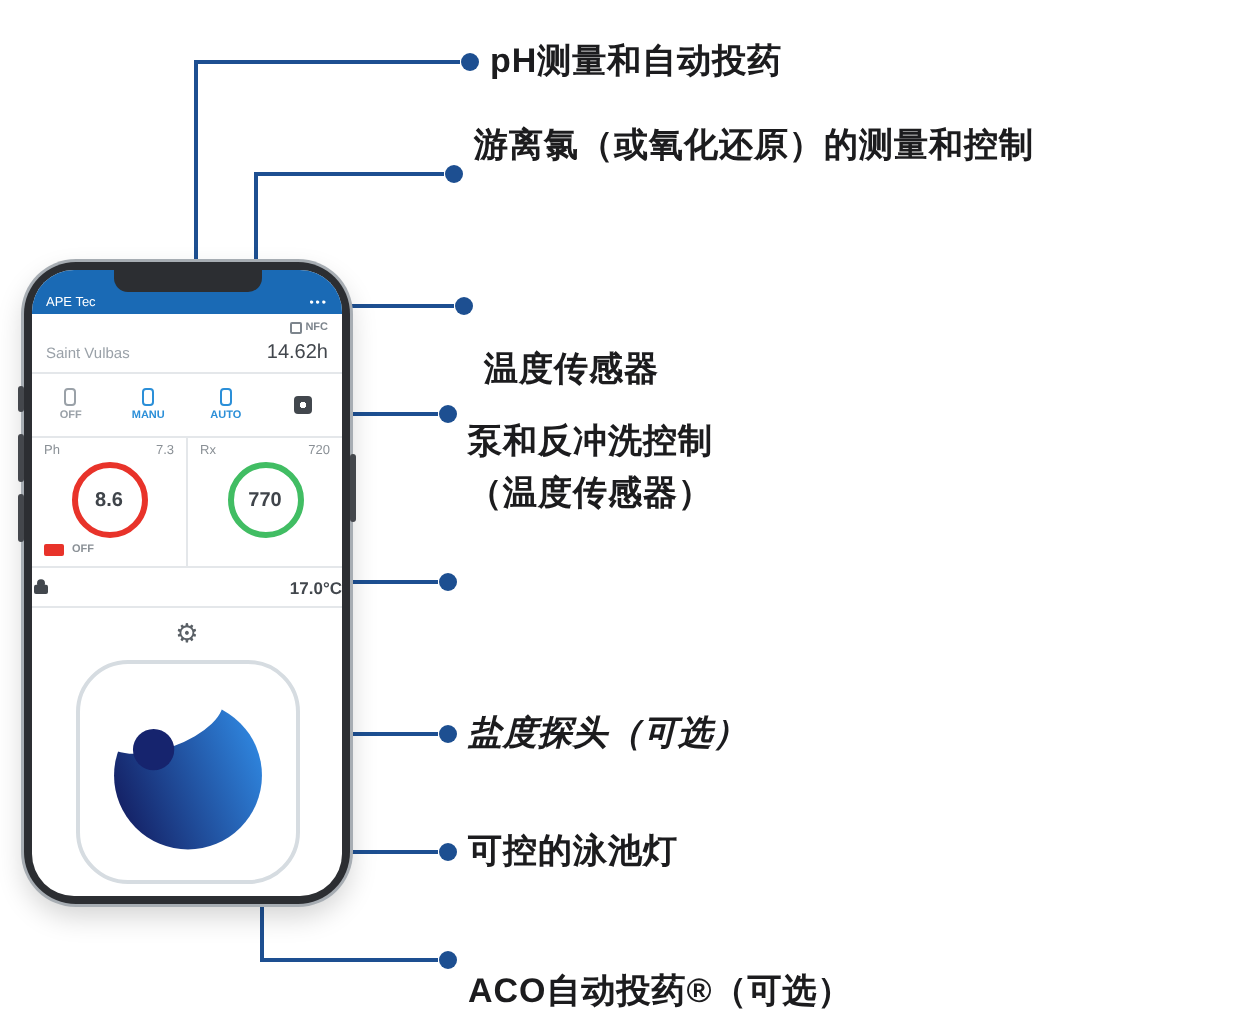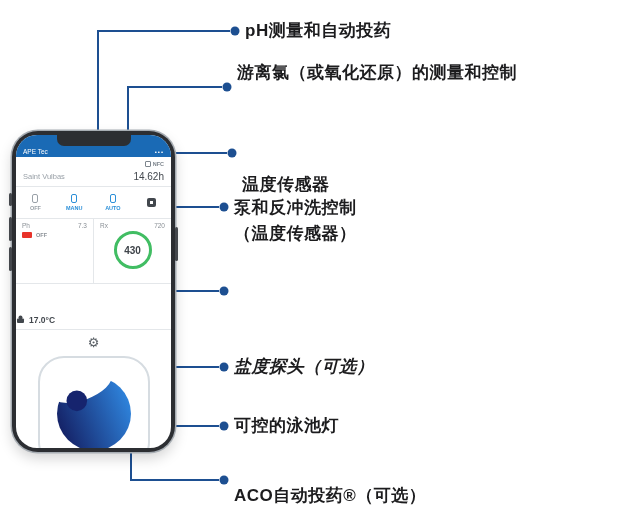--- a/index.html
+++ b/index.html
@@ -12,21 +12,21 @@
   .cl { fill:none; stroke:#1d4f91; stroke-width:2; }
   .cb { fill:#1d4f91; }
 
   
   .callout { position:absolute; color:#1c1c1e; font-size:17px; font-weight:600;
              line-height:26px; letter-spacing:.5px; white-space:nowrap; }
   .callout span { display:block;text-align:center; }
   .c1 { left:245px; top:18px; }
   .c2 { left:237px; top:60px; }
   .c3 { left:242px; top:140px;margin-top:32px; }
-  .c4 { left:234px; top:195px; }
+  .c4 { left:234px; top:208px; }
   .c5 { left:234px; top:278px; }
   .c6 { left:234px; top:354px;font-style:italic; }
   .c7 { left:234px; top:413px; }
   .c8 { left:234px; top:467px;margin-top:16px; }
 
   
   .phone { position:absolute; left:12px; top:131px; width:163px; height:321px;
            background:#2c2e32; border-radius:26px; padding:4px;
            box-shadow:0 0 0 1.5px #a7adb3, 0 6px 14px rgba(0,0,0,.18); }
   .side-btn { position:absolute; background:#44474c; border-radius:2px; }
@@ -69,22 +69,22 @@
   .ghead { display:flex; justify-content:space-between; font-size:6.5px; color:#8a9096; }
   .gcircle { width:38px; height:38px; border-radius:50%; margin:2px auto 0;
              display:flex; align-items:center; justify-content:center;
              font-size:10px; font-weight:bold; color:#3f444a; }
   .ph-ring { border:3.5px solid #e8332a; }
   .rx-ring { border:3.5px solid #41bd63; }
   .gfoot { display:flex; align-items:center; gap:4px; height:9px; margin-top:1px; }
   .alarm-badge { width:10px; height:6px; background:#e8332a; border-radius:1px; }
   .gstatus { font-size:5.5px; color:#8a9096; font-weight:bold; }
 
-  .temprow { display:flex; align-items:center; justify-content:flex-start; gap:4px;
-             height:20px; border-bottom:1px solid #e4e7ea;margin-top:26px; }
+  .temprow { display:flex; align-items:center; justify-content:space-between; gap:4px;
+             height:20px; border-bottom:1px solid #e4e7ea; }
   .tval { font-size:8.5px; font-weight:bold; color:#42474d; }
   .gearrow { display:flex; align-items:center; justify-content:center;
              height:24px; font-size:13px; color:#5a6066; }
   .logocard { width:112px; height:112px; margin:2px auto 0;
               border:2px solid #d6dce1; border-radius:26px;
               display:flex; align-items:center; justify-content:center; background:#fff; }
 </style>
 </head>
 <body>
 
@@ -150,32 +150,35 @@
           <span class="pump-ico"></span>
         </div>
       </div>
 
       <div class="gauges">
         <div class="gauge ph">
           <div class="ghead">
             <span>Ph</span>
             <span>7.3</span>
           </div>
+          <div class="gcircle ph-ring">
+            <span>8.6</span>
+          </div>
           <div class="gfoot">
             <span class="alarm-badge"></span>
             <span class="gstatus">OFF</span>
           </div>
         </div>
         <div class="gauge rx">
           <div class="ghead">
             <span>Rx</span>
             <span>720</span>
           </div>
           <div class="gcircle rx-ring">
-            <span>430</span>
+            <span>770</span>
           </div>
           <div class="gfoot"></div>
         </div>
       </div>
 
       <div class="temprow">
         <svg width="9" height="9" viewBox="0 0 9 9">
           <circle cx="4.5" cy="2.6" r="2" fill="#42474d"></circle>
           <rect x="1" y="3.4" width="7" height="4.6" rx="1" fill="#42474d"></rect>
         </svg>

